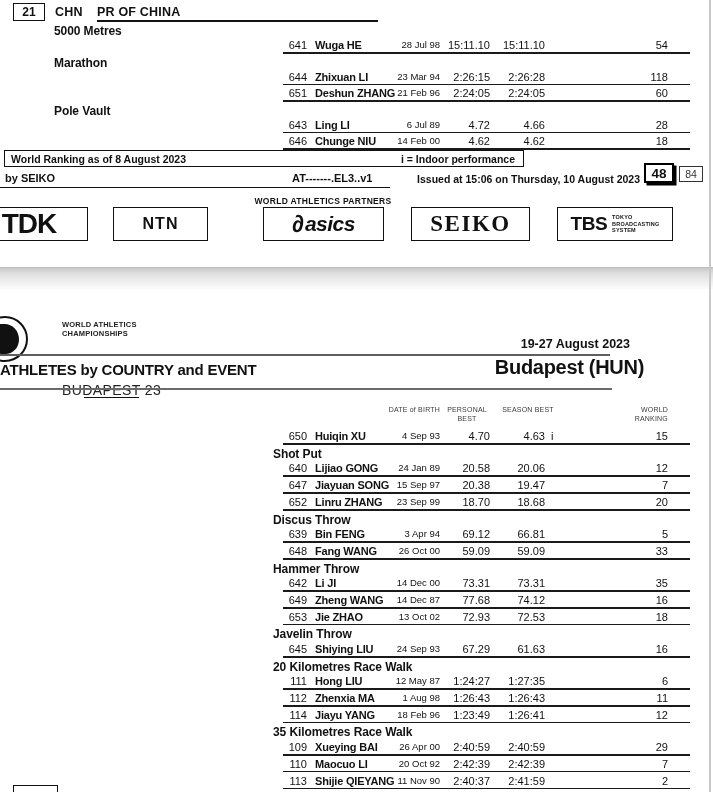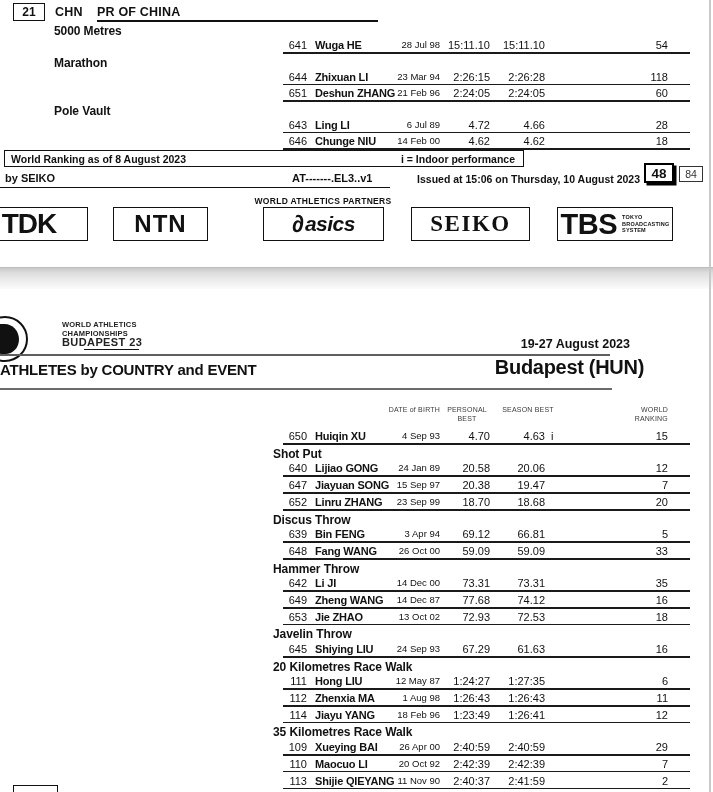--- a/index.html
+++ b/index.html
@@ -36,37 +36,37 @@
   .pgbox48{left:644px;top:163px;width:30px;height:20px;border:2.2px solid #000;background:#fff;
            box-shadow:2.5px 2.5px 0 0 #000;display:flex;align-items:center;justify-content:center;
            font-size:13.5px;font-weight:bold;box-sizing:border-box;text-align:center;}
   .pgbox84{left:679px;top:166px;width:24px;height:16px;border:1.3px solid #333;
            display:flex;align-items:center;justify-content:center;font-size:10.5px;color:#333;box-sizing:border-box;}
   
   .partners-title{left:243px;top:196px;width:160px;text-align:center;font-size:8.5px;font-weight:bold;letter-spacing:0.3px;}
   .lbox{position:absolute;top:207px;height:34px;border:1.6px solid #111;background:#fff;
         display:flex;align-items:center;justify-content:center;box-sizing:border-box;}
   .tdk{left:-30px;width:118px;font-size:28px;font-weight:bold;letter-spacing:-1px;}
-  .ntn{left:113px;width:95px;font-size:24px;font-weight:bold;letter-spacing:1px;}
+  .ntn{left:113px;width:95px;font-size:16px;font-weight:bold;letter-spacing:1px;}
   .asics{left:263px;width:121px;font-weight:bold;}
   .asics .sym{font-size:24px;font-style:italic;margin-right:1px;}
   .asics .wm{font-size:21px;font-style:italic;letter-spacing:-0.5px;}
   .seiko{left:411px;width:119px;font-family:"Liberation Serif",serif;font-size:23px;font-weight:bold;letter-spacing:1.5px;}
   .tbs{left:557px;width:116px;gap:5px;}
-  .tbs .nm{font-size:29px;font-weight:bold;letter-spacing:-0.5px;}
+  .tbs .nm{font-size:19px;font-weight:bold;letter-spacing:-0.5px;}
   .tbs .sub{display:flex;flex-direction:column;font-size:5.5px;font-weight:bold;line-height:6.5px;letter-spacing:0.2px;}
   
   .sep{left:0;top:267px;width:713px;height:21px;border-top:1px solid #bdbdbd;
        background:linear-gradient(180deg,#c9c9c9 0%,#dedede 25%,#ededed 60%,#fbfbfb 100%);}
   .edge{left:709px;top:0;width:1.5px;height:792px;background:#c9c9c9;}
   
   .emblem{left:-18px;top:316px;width:46px;height:46px;border:2.5px solid #111;border-radius:50%;box-sizing:border-box;}
   .emblem .blob{position:absolute;left:7px;top:6px;right:7px;bottom:6px;background:#111;border-radius:42% 58% 55% 45%;}
   .walogo{left:62px;top:320px;font-size:7.5px;font-weight:bold;line-height:9px;letter-spacing:0.2px;color:#222;}
-  .walogo .b23{font-size:11px;font-weight:bold;letter-spacing:0.4px;}
+  .walogo .b23{font-size:14px;font-weight:normal;letter-spacing:0.4px;margin-top:48px;}
   .walogo .uline{width:55px;height:1.5px;background:#111;margin-top:1.5px;margin-left:22px;}
   .loc{left:344px;top:313px;width:300px;text-align:right;font-size:20px;font-weight:bold;letter-spacing:-0.3px;margin-top:43px;}
   .dates{left:330px;top:337px;width:300px;text-align:right;font-size:12.5px;font-weight:bold;}
   .rule1{left:0;top:354px;width:610px;height:2px;background:#5e5e5e;}
   .ptitle{left:0;top:361px;width:566px;text-align:left;font-size:15px;font-weight:bold;letter-spacing:-0.2px;}
   .rule2{left:0;top:387.5px;width:612px;height:2.5px;background:#6b6b6b;}
   .colhdr{position:absolute;font-size:7px;line-height:9px;color:#3a3a3a;letter-spacing:0.2px;white-space:nowrap;}
   .h-dob{left:340px;width:100px;top:405px;text-align:right;}
   .h-pb{left:417px;width:100px;top:405px;text-align:center;}
   .h-sb{left:478px;width:100px;top:405px;text-align:center;}

